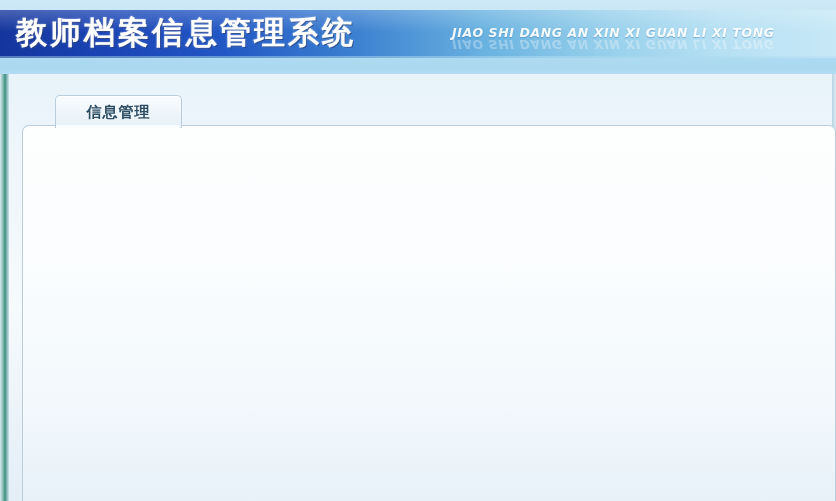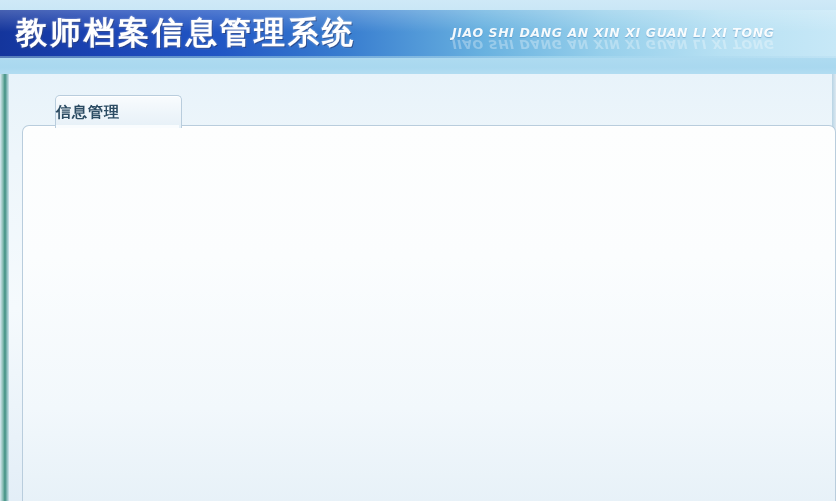--- a/index.html
+++ b/index.html
@@ -69,21 +69,21 @@
     background:linear-gradient(to left,#dce9f2,#b9d4e4);
   }
 
   
   .tab{
     position:absolute;left:55px;top:95px;width:125px;height:32px;
     border:1px solid #b9cddd;border-bottom:none;
     border-radius:5px 5px 0 0;
     background:linear-gradient(to bottom,#f9fcfe 0%,#eef5fa 55%,#e6f0f7 100%);
     box-shadow:inset 0 1px 0 #ffffff;
-    text-align:left;line-height:32px;
+    text-align:center;line-height:32px;
     font-size:15px;font-weight:bold;color:#2c4c63;letter-spacing:1px;
     z-index:3;
   }
   .panel{
     position:absolute;left:22px;top:125px;width:812px;height:376px;
     border:1px solid #b9cddd;border-bottom:none;
     border-radius:7px 7px 0 0;
     background:linear-gradient(to bottom,#fdfefe 0%,#fbfdfe 35%,#f2f8fc 75%,#e7f1f8 100%);
     box-shadow:inset 0 1px 0 #ffffff;
     z-index:1;

